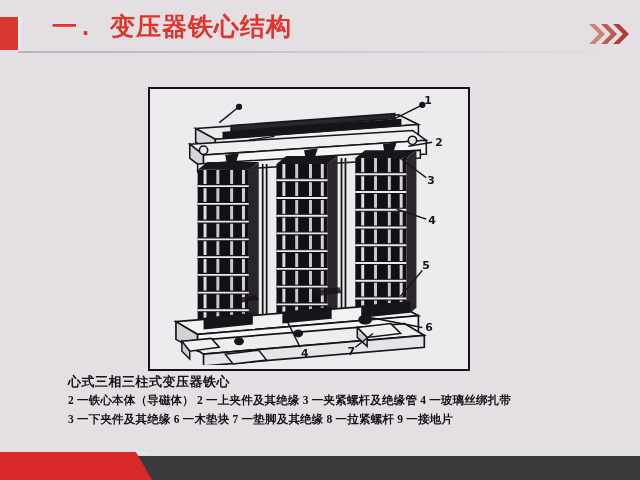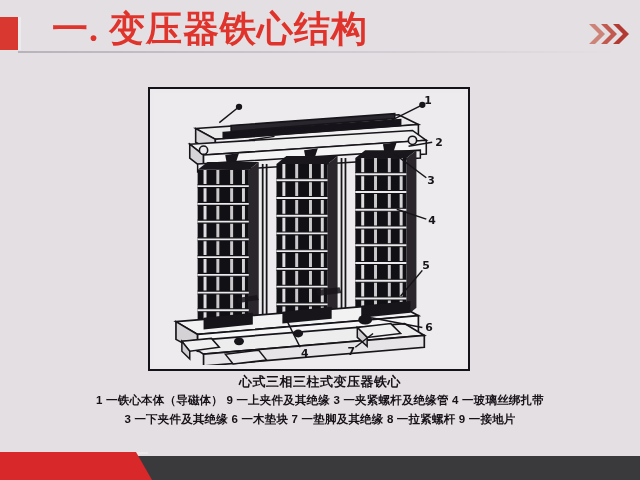--- a/index.html
+++ b/index.html
@@ -39,27 +39,27 @@
     content: "";
     position: absolute;
     right: -3px; top: 0;
     width: 3px; height: 33px;
     background: #eceaec;
   }
   .slide-title {
     position: absolute;
     left: 52px;
     top: 10px;
-    font-size: 36px;
+    font-size: 25px;
     font-weight: bold;
     color: #e0332b;
     letter-spacing: 1px;
     line-height: 38px;
     white-space: nowrap;
-    font-family: Liberation Serif, serif;
+    font-family: Liberation Mono, monospace;
   }
   .header-rule {
     position: absolute;
     left: 18px;
     top: 51px;
     width: 600px;
     height: 2px;
     background: linear-gradient(to right, #b8b3bb 0%, #cfcbd2 55%, #e3dfe2 100%);
   }
   .chevrons {
@@ -91,26 +91,26 @@
   }
   .picture-inner svg {
     display: block;
     width: 100%;
     height: 100%;
   }
 
   
   .caption-block {
     position: absolute;
-    left: 60px;
+    left: 68px;
     top: 372px;
     width: 520px;
-    text-align: center;
+    text-align: left;
     color: #161218;
-    font-family: Liberation Sans, sans-serif;
+    font-family: Liberation Serif, serif;
   }
   .caption-title {
     font-size: 13px;
     font-weight: bold;
     line-height: 19px;
     letter-spacing: 0.5px;
   }
   .legend-line {
     font-size: 11.5px;
     font-weight: bold;
@@ -316,21 +316,21 @@
           <text x="272" y="179">5</text>
           <text x="275" y="242">6</text>
           <text x="196" y="266">7</text>
         </g>
       </svg>
     </div>
   </div>
 
   <div class="caption-block">
     <div class="caption-title">心式三相三柱式变压器铁心</div>
-    <div class="legend-line">1 一铁心本体（导磁体）   9 一上夹件及其绝缘   3 一夹紧螺杆及绝缘管   4 一玻璃丝绑扎带</div>
+    <div class="legend-line">2 一铁心本体（导磁体）   2 一上夹件及其绝缘   3 一夹紧螺杆及绝缘管   4 一玻璃丝绑扎带</div>
     <div class="legend-line">3 一下夹件及其绝缘   6 一木垫块   7 一垫脚及其绝缘   8 一拉紧螺杆   9 一接地片</div>
   </div>
 
   <div class="footer-bar"></div>
   <div class="footer-red-highlight"></div>
   <div class="footer-red"></div>
 
 </div>
 
 </body></html>

